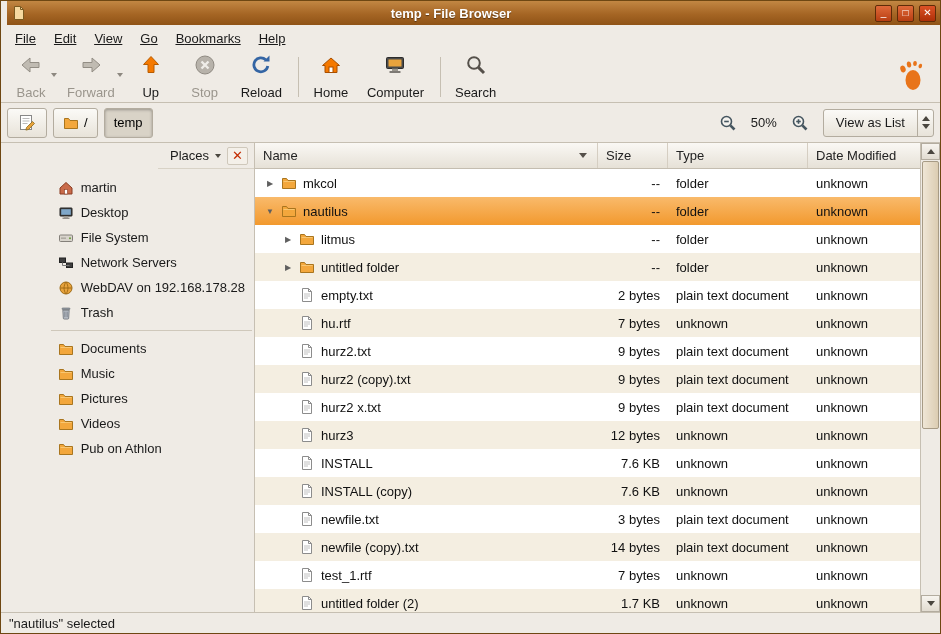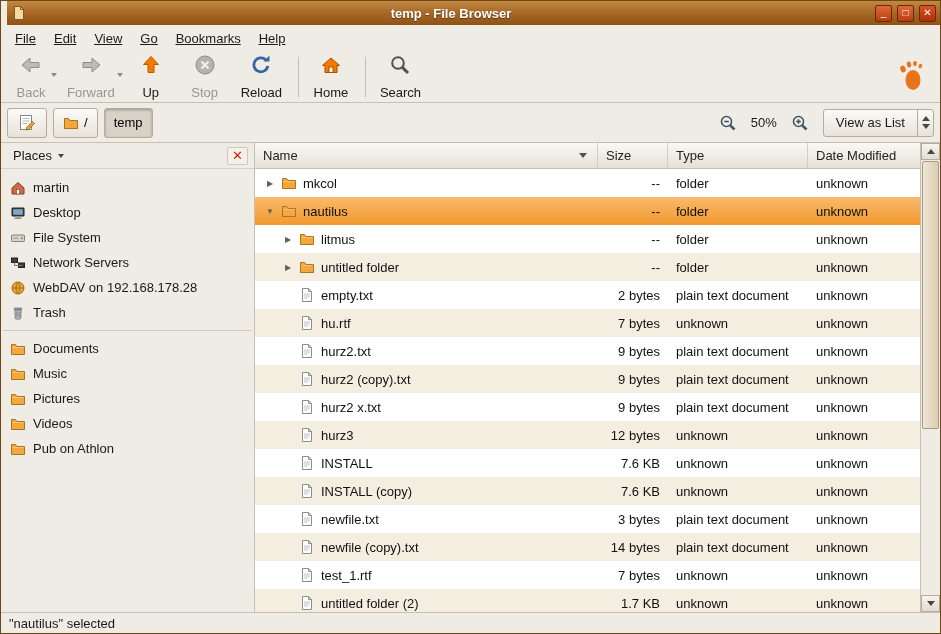--- a/index.html
+++ b/index.html
@@ -46,21 +46,21 @@
   .combo-label { display:flex; align-items:center; padding:0 12px; }
   .combo-stepper { width:16px; border-left:1px solid #B3AC9F; display:flex; flex-direction:column;
     align-items:center; justify-content:center; gap:3px; }
   .tri-up { width:0;height:0;border-left:4px solid transparent;border-right:4px solid transparent;border-bottom:5px solid #4a463f; }
   .tri-down { width:0;height:0;border-left:4px solid transparent;border-right:4px solid transparent;border-top:5px solid #4a463f; }
   .tri-down.sm { border-left-width:3.5px;border-right-width:3.5px;border-top-width:4px; }
 
   
   .content { flex:1; display:flex; min-height:0; }
 
-  .sidebar { width:254px; flex:none; border-right:1px solid #C6BFB2; background:#EFEBE5; display:flex; flex-direction:column; }
+  .sidebar { width:254px; flex:none; border-right:1px solid #C6BFB2; background:#EFEBE5; display:flex; flex-direction:column;align-items:flex-end; }
   .sidebar-header { height:26px; flex:none; display:flex; align-items:center; padding:0 6px; border-bottom:1px solid #D8D2C6; }
   .places-btn { display:flex; align-items:center; gap:6px; padding:2px 6px; }
   .close-x { margin-left:auto; color:#C32B00; font-weight:bold; font-size:13px; padding:0 4px; border:1px solid #CFC8BB; border-radius:2px; background:#F4F0E9; line-height:16px; }
   .places-list { flex:1; padding-top:6px; overflow:hidden; }
   .side-item { height:25px; display:flex; align-items:center; gap:7px; padding:0 9px; white-space:nowrap; }
   .side-item .sicon { width:16px; height:16px; flex:none; }
   .side-sep { height:1px; background:#CFC8BB; margin:5px 2px; }
 
   .main { flex:1; min-width:0; display:flex; flex-direction:column; background:#fff; }
   .thead { height:26px; flex:none; display:flex; background:linear-gradient(#FAF8F4,#E6E1D7); border-bottom:1px solid #C4BDB0; }
@@ -156,20 +156,29 @@
             </svg></span>
           <span class="tb-label">Reload</span>
         </button>
         <div class="tb-sep"></div>
         <button class="tool-btn">
           <span class="tb-icon"><svg width="24" height="24" viewBox="0 0 24 24">
               <path d="M3.5 12.5L12 5l8.5 7.5h-2.5v7h-12v-7z" fill="#F57900" stroke="#A84F00"></path>
               <rect x="10" y="14" width="4" height="5.5" fill="#fff" stroke="#A84F00"></rect>
             </svg></span>
           <span class="tb-label">Home</span>
+        </button>
+        <button class="tool-btn">
+          <span class="tb-icon"><svg width="24" height="24" viewBox="0 0 24 24">
+              <rect x="3.5" y="4.5" width="17" height="11" rx="1" fill="#4a4a4a" stroke="#2b2b2b"></rect>
+              <rect x="5.5" y="6.5" width="13" height="7" fill="#E8A33D"></rect>
+              <rect x="9" y="15.5" width="6" height="2.5" fill="#9a968e"></rect>
+              <rect x="6.5" y="18" width="11" height="2" rx="0.5" fill="#7d7974"></rect>
+            </svg></span>
+          <span class="tb-label">Computer</span>
         </button>
         <div class="tb-sep"></div>
         <button class="tool-btn">
           <span class="tb-icon"><svg width="24" height="24" viewBox="0 0 24 24">
               <circle cx="10" cy="10" r="5.8" fill="#EDEAE4" stroke="#55504a" stroke-width="2"></circle>
               <line x1="14.4" y1="14.4" x2="20" y2="20" stroke="#55504a" stroke-width="3"></line>
             </svg></span>
           <span class="tb-label">Search</span>
         </button>
       </div>

